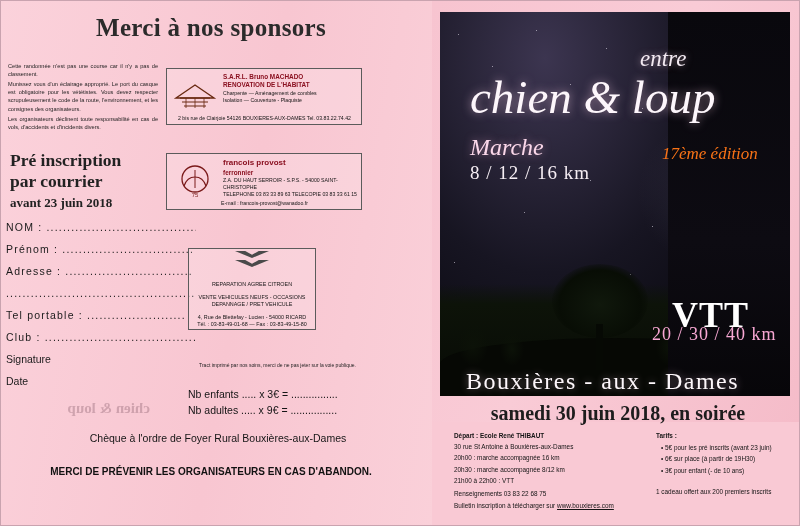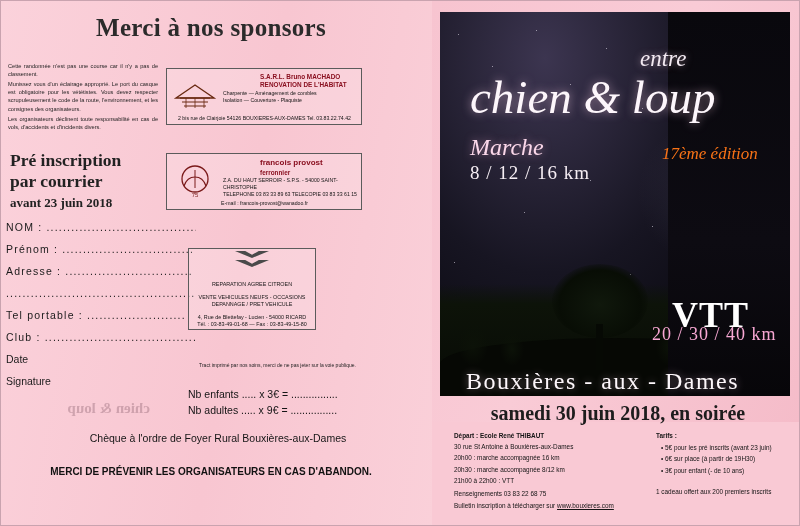--- a/index.html
+++ b/index.html
@@ -106,21 +106,20 @@
     left: 56px; top: 4px;
     right: 3px;
     font-size: 5.4px;
     line-height: 1.32;
     color: #141414;
   }
   .sp-name {
     font-weight: bold;
     font-size: 6.4px;
     color: #8a1020;
-    margin-left: 37px;
   }
   .sp-sub { font-size: 5.2px; }
   .sp-foot {
     position: absolute;
     left: 4px;
     bottom: 3px;
     right: 3px;
     font-size: 5.2px;
     color: #141414;
     text-align: center;
@@ -419,22 +418,22 @@
       <span class="small">avant 23 juin 2018</span>
     </div>
 
     <div class="fields">
       <div class="fld dots">NOM : .....................................</div>
       <div class="fld dots">Prénom : ................................</div>
       <div class="fld dots">Adresse : ...............................</div>
       <div class="fld dots">...............................................</div>
       <div class="fld dots">Tel portable : ........................</div>
       <div class="fld dots">Club : ......................................</div>
+      <div class="fld">Signature</div>
       <div class="fld">Date</div>
-      <div class="fld">Signature</div>
     </div>
 
     <div class="sp sp1">
       <div class="sp-logo">
         <svg width="46" height="32" viewBox="0 0 46 32">
           <polygon points="4,18 23,5 42,18" fill="none" stroke="#6a2a12" stroke-width="1.4"></polygon>
           <line x1="8" y1="18" x2="38" y2="18" stroke="#6a2a12" stroke-width="1.2"></line>
           <line x1="10" y1="22" x2="36" y2="22" stroke="#6a2a12" stroke-width="1"></line>
           <line x1="12" y1="26" x2="34" y2="26" stroke="#6a2a12" stroke-width="1"></line>
           <line x1="14" y1="18" x2="14" y2="28" stroke="#6a2a12" stroke-width=".8"></line>

